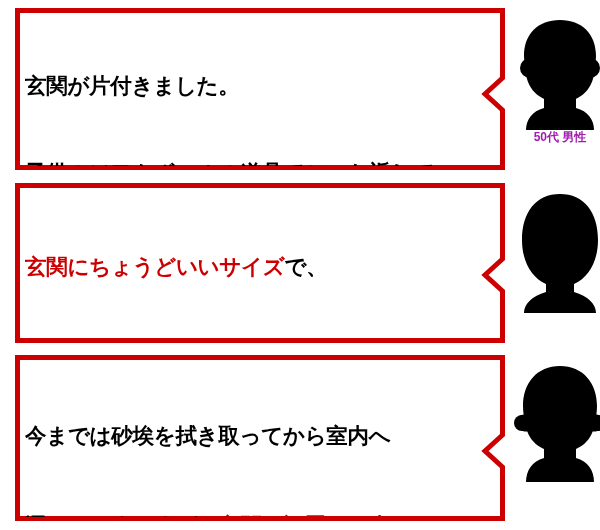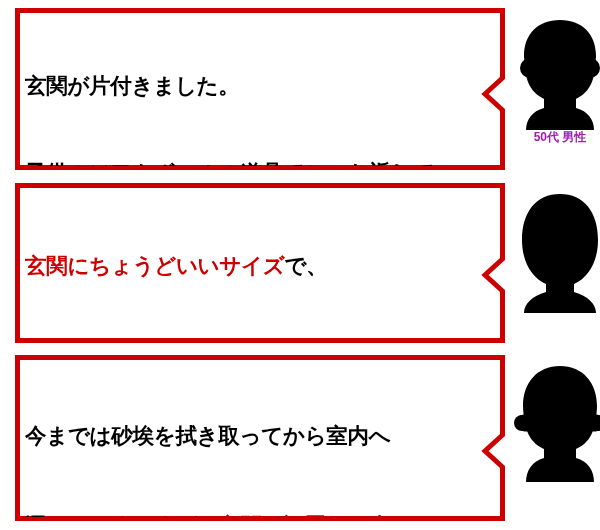--- a/index.html
+++ b/index.html
@@ -118,21 +118,21 @@
           <path d="M36 84 H68 V96 C 80 99, 86 108, 86 118 H18
                    C 18 108, 24 99, 36 96 Z"></path>
         </g>
       </svg>
       <span class="avatar-caption">50代 男性</span>
     </div>
   </div>
 
   <div class="testimonial-row" style="top:183px;height:160px;">
 
-    <div class="balloon" style="top:0px;width:490px;height:160px;font-family:Liberation Mono, monospace;">
+    <div class="balloon" style="top:0px;width:490px;height:160px;">
       <svg class="balloon-svg" viewBox="0 0 490 160" preserveAspectRatio="none">
         <path d="M2.5,2.5 H487.5 V76 L470,92 L487.5,108 V157.5 H2.5 Z" fill="#ffffff" stroke="#cc0000" stroke-width="5" stroke-linejoin="miter"></path>
       </svg>
       <div class="balloon-text" style="top:12px;">
         <div><span class="hl">玄関にちょうどいいサイズ</span><span>で、</span></div>
         
         
         
       </div>
     </div>

